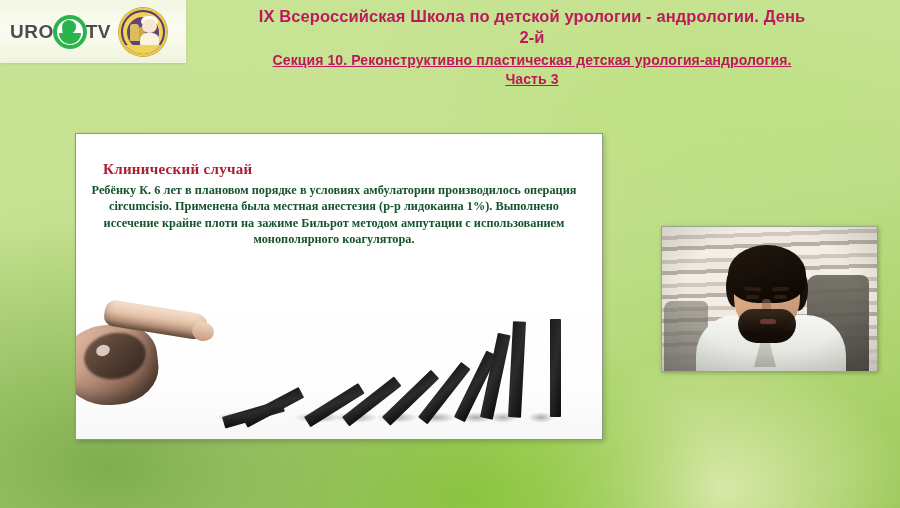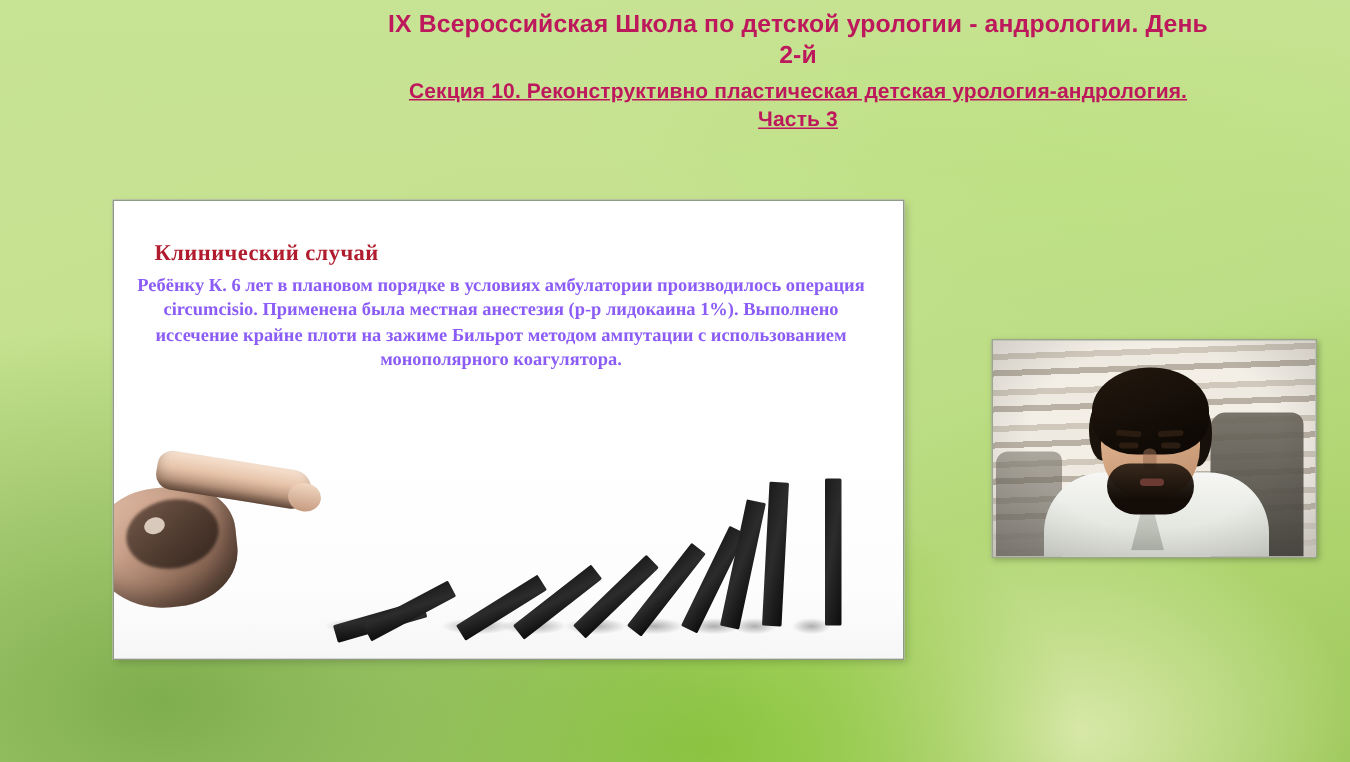--- a/index.html
+++ b/index.html
@@ -114,21 +114,21 @@
   .slide-inner{position:absolute;inset:0;padding-left:31px;}
   .slide-head{
     position:absolute;left:27px;top:27px;
     font-family:"Liberation Serif", serif;
     font-weight:bold;font-size:15px;color:#b01b2e;letter-spacing:.3px;
   }
   .slide-body{
     position:absolute;left:12px;right:22px;top:48px;
     font-family:"Liberation Serif", serif;
     font-weight:bold;font-size:12.3px;line-height:16.4px;
-    color:#8b5cf6;text-align:center;
+    color:#14532d;text-align:center;
   }
 
   
   .photo{
     position:absolute;left:0;right:0;bottom:0;height:148px;
     background:linear-gradient(to bottom,#ffffff 0%,#fdfdfd 70%,#f6f6f6 100%);
     overflow:hidden;
   }
   .floor{
     position:absolute;left:0;right:0;bottom:22px;height:1px;background:rgba(0,0,0,0);
@@ -252,20 +252,40 @@
   }
 </style>
 </head>
 <body>
 
 <div id="stage">
 
   <div class="bg"></div>
   <div class="bg-soft"></div>
 
+  <div class="logobar">
+    <div class="urotv">
+      <span class="w">URO</span>
+      <span class="uro-mark">
+        <span class="inner"></span>
+        <span class="p"></span>
+        <span class="bowl"></span>
+      </span>
+      <span class="w">TV</span>
+    </div>
+    <div class="emblem">
+      <span class="ring-txt"></span>
+      <span class="tower"></span>
+      <span class="tower2"></span>
+      <span class="baby-hat"></span>
+      <span class="baby-head"></span>
+      <span class="baby-body"></span>
+      <span class="base"></span>
+    </div>
+  </div>
 
   <div class="titles">
     <div class="title-main">IX Всероссийская Школа по детской урологии - андрологии. День 2-й</div>
     <div class="title-sub">Секция 10. Реконструктивно пластическая детская урология-андрология. Часть 3</div>
   </div>
 
   <div class="slide">
     <div class="slide-inner">
 
       <div class="slide-head">Клинический случай</div>

